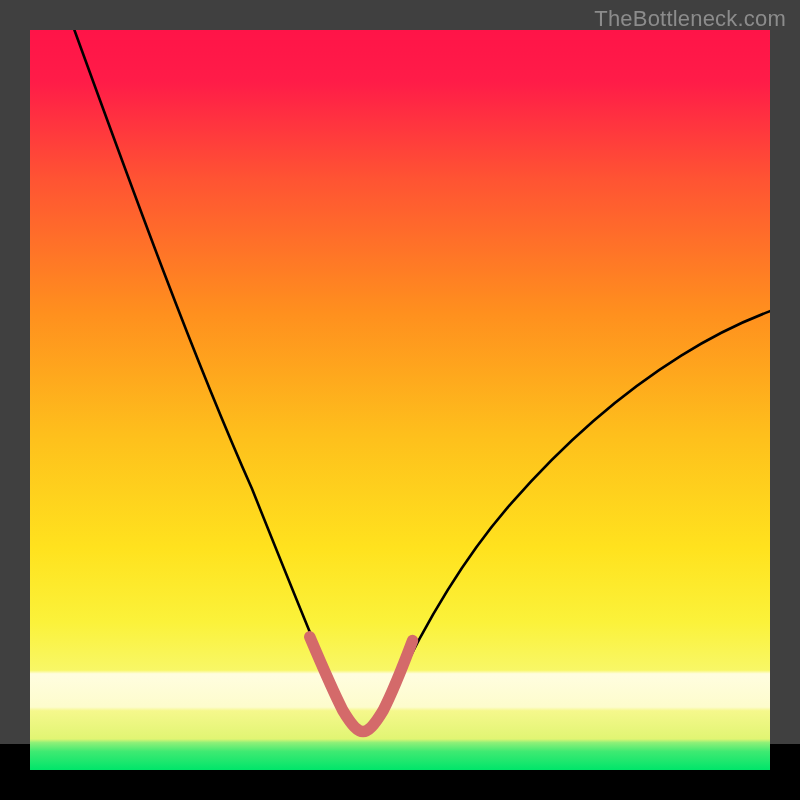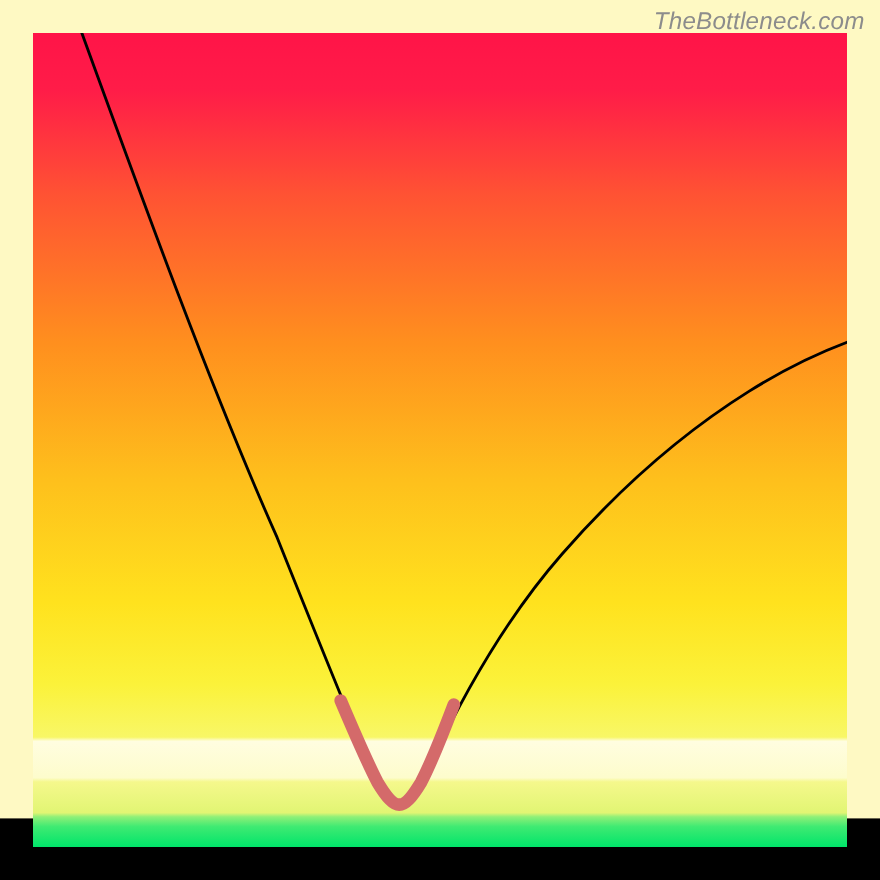--- a/index.html
+++ b/index.html
@@ -8,22 +8,21 @@
     width: 800px;
     height: 800px;
     background: #000;
     overflow: hidden;
     font-family: Arial, Helvetica, sans-serif;
   }
   .stage {
     position: relative;
     width: 800px;
     height: 744px;
-    background: #fef9c3;
-    font-style: italic;
+    background: #404040;
   }
   .watermark {
     position: absolute;
     top: 6px;
     right: 14px;
     color: #8c8c8c;
     font-size: 22px;
     font-weight: 400;
     letter-spacing: 0.2px;
     z-index: 10;

